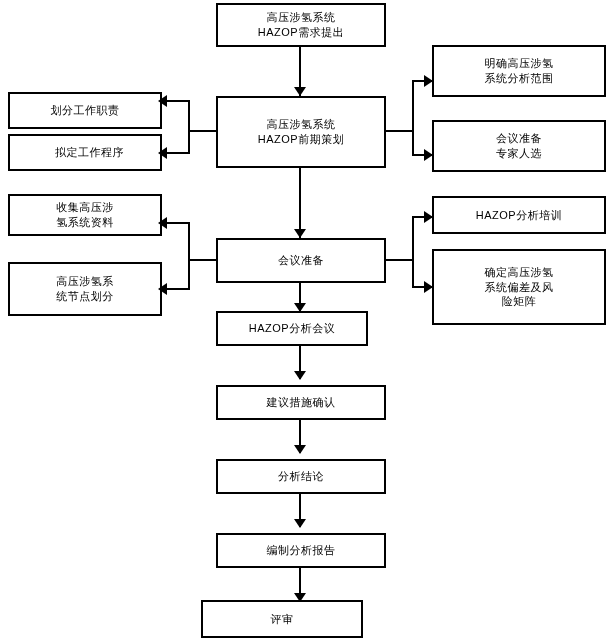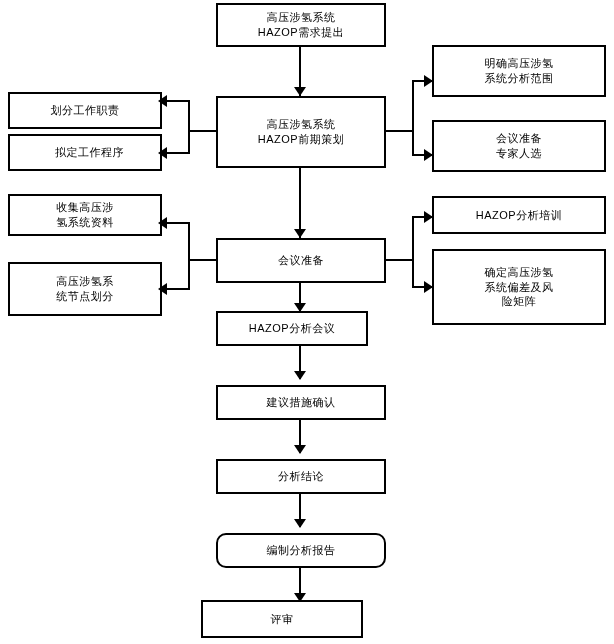--- a/index.html
+++ b/index.html
@@ -144,17 +144,17 @@
   <div class="node" style="left:432px; top:249px; width:174px; height:76px;">确定高压涉氢
 系统偏差及风
 险矩阵</div>
 
   <div class="node" style="left:216px; top:311px; width:152px; height:35px;">HAZOP分析会议</div>
 
   <div class="node" style="left:216px; top:385px; width:170px; height:35px;">建议措施确认</div>
 
   <div class="node" style="left:216px; top:459px; width:170px; height:35px;">分析结论</div>
 
-  <div class="node" style="left:216px; top:533px; width:170px; height:35px;border-radius:10px;">编制分析报告</div>
+  <div class="node" style="left:216px; top:533px; width:170px; height:35px;">编制分析报告</div>
 
   <div class="node" style="left:201px; top:600px; width:162px; height:38px;">评审</div>
 
 </div>
 
 </body></html>

